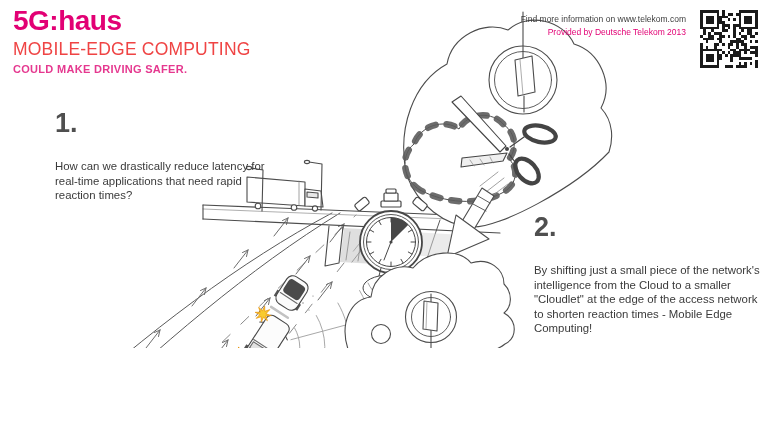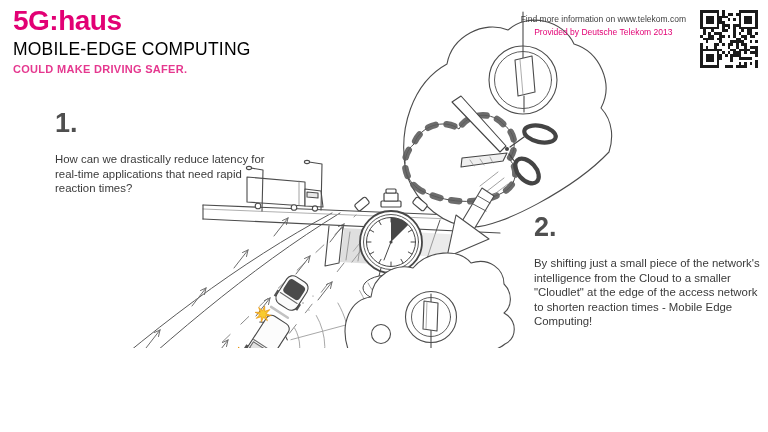--- a/index.html
+++ b/index.html
@@ -1,28 +1,28 @@
 <!DOCTYPE html>
 <html><head>
 <meta charset="utf-8">
 <style>
   html,body{margin:0;padding:0;background:#fff;}
   .canvas{position:relative;width:768px;height:348px;background:#ffffff;overflow:hidden;
           font-family:"Liberation Sans",sans-serif;}
   .hdr{position:absolute;left:13px;top:6px;}
   .logo{font-size:28px;font-weight:bold;color:#e20074;letter-spacing:-0.5px;line-height:1.1;}
-  .title{font-size:17.5px;font-weight:400;color:#000000;letter-spacing:0.2px;margin-top:2px;}
+  .title{font-size:17.5px;font-weight:400;color:#ef4444;letter-spacing:0.2px;margin-top:2px;}
   .subtitle{font-size:11px;font-weight:600;color:#e5388f;letter-spacing:0.3px;margin-top:3px;}
-  .info{position:absolute;right:82px;top:13px;text-align:center;font-size:8.5px;line-height:1.5;}
+  .info{position:absolute;right:82px;top:13px;text-align:right;font-size:8.5px;line-height:1.5;}
   .info .l1{color:#3d3d3d;}
   .info .l2{color:#e20074;}
   .qr{position:absolute;right:10px;top:10px;width:58px;height:58px;}
   .step{position:absolute;}
   .step-num{font-size:27px;font-weight:bold;color:#4f4f4f;line-height:1;}
-  .step-text{font-size:11.4px;color:#3a3a3a;line-height:1.28;white-space:pre-line;margin-top:15px;}
+  .step-text{font-size:11.4px;color:#3a3a3a;line-height:1.28;white-space:pre-line;margin-top:22px;}
   #step1{left:55px;top:110px;width:232px;}
   #step2{left:534px;top:214px;width:240px;}
   .sketch{position:absolute;left:0;top:0;}
 </style>
 </head>
 <body>
 
 <div class="canvas">
 
   <svg class="sketch" width="768" height="432" viewBox="0 0 768 432" fill="none" stroke-linecap="round" stroke-linejoin="round">

